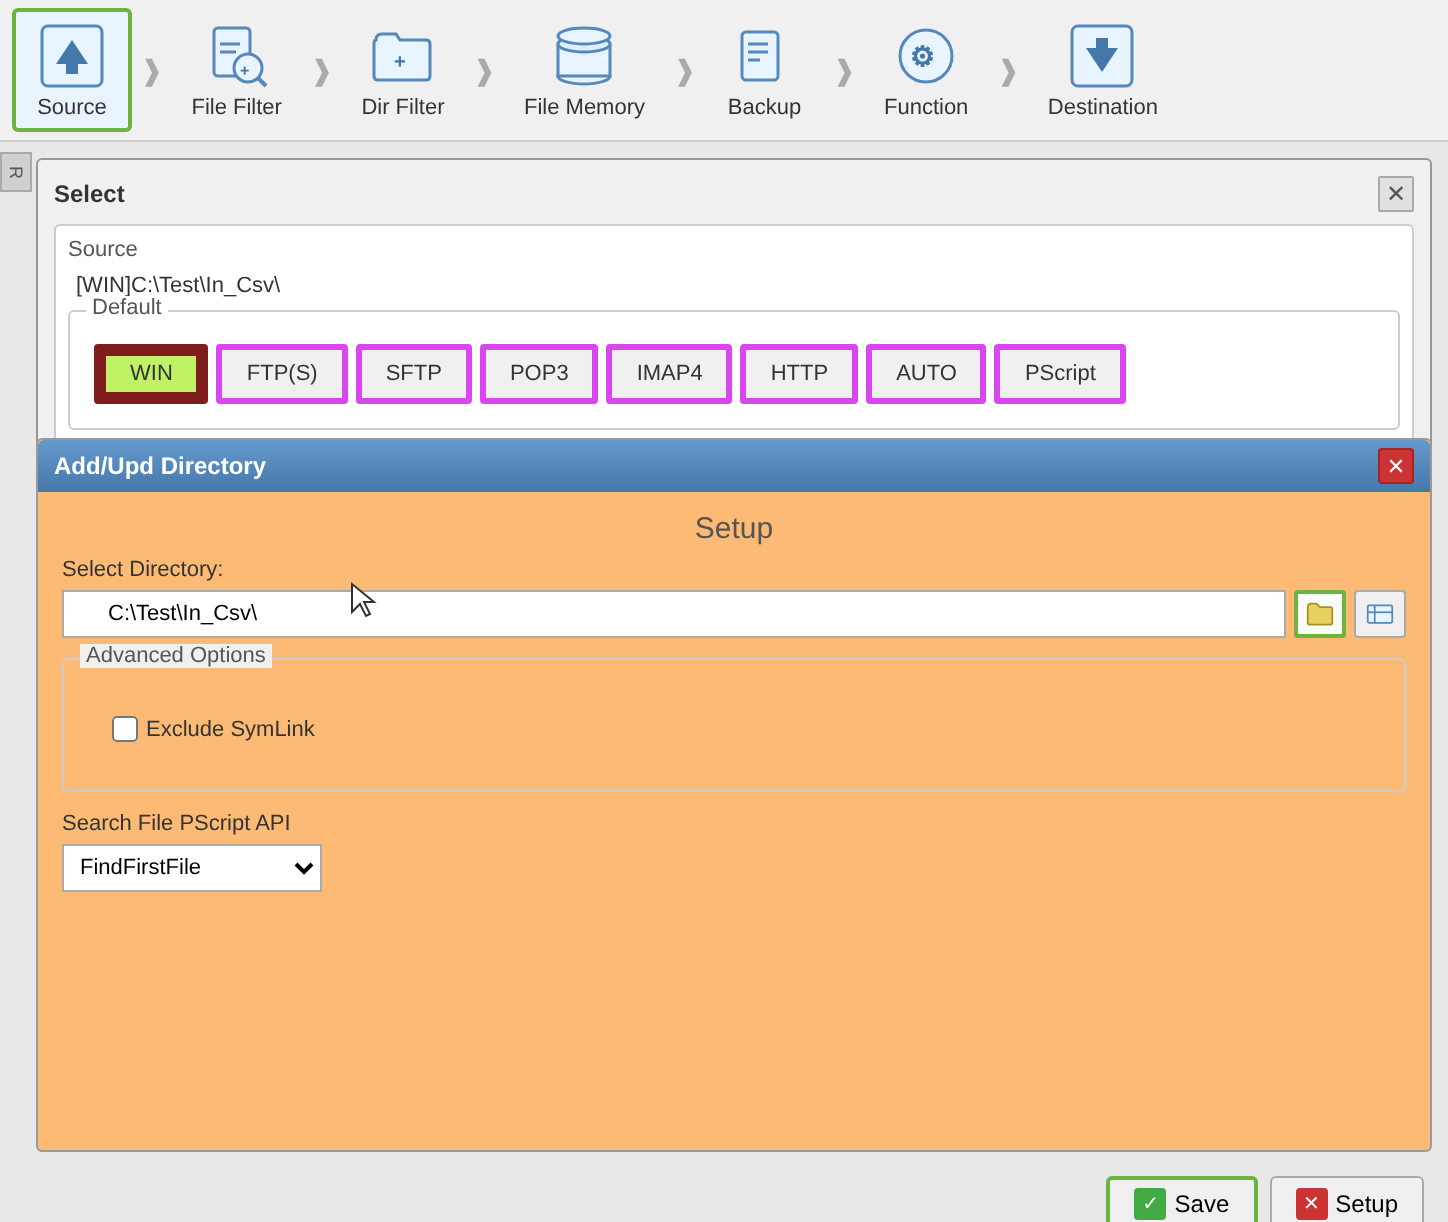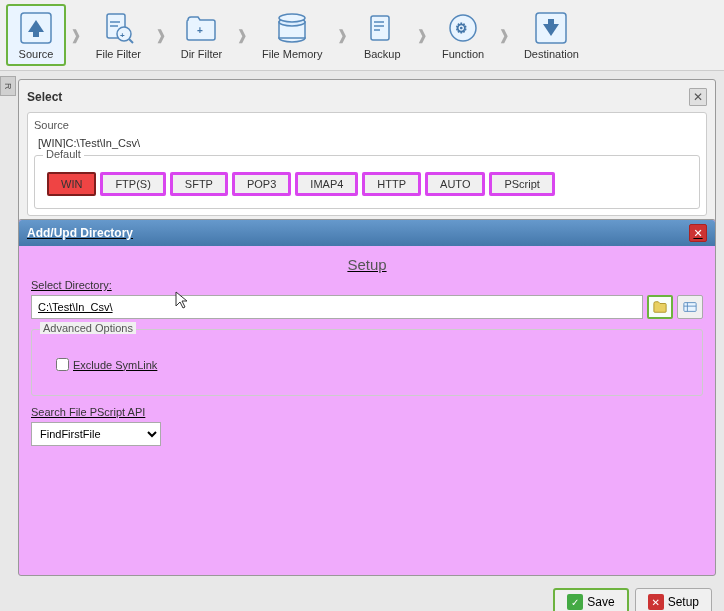--- a/index.html
+++ b/index.html
@@ -141,40 +141,39 @@
     .proto-btn {
       padding: 3px 12px;
       font-size: 11px;
       background: #f0f0f0;
       border: 3px solid #d946ef;
       border-radius: 2px;
       cursor: pointer;
       color: #333;
     }
     .proto-btn.active {
-      border: 2px solid #7f1d1d;
-      background: #ef4444;
+      border: 6px solid #7f1d1d;
+      background: #bef264;
     }
     .plus-link {
       font-size: 11px;
       color: #0055aa;
       margin-top: 4px;
       cursor: pointer;
     }
 
     
     .add-dir-dialog {
       position: absolute;
       top: 145px;
       left: 5px;
       right: 5px;
-      background: #f0abfc;
+      background: #fdba74;
       border: 1px solid #999;
       border-radius: 3px;
-      text-decoration: underline;
     }
     .add-dir-titlebar {
       background: linear-gradient(to bottom, #6699cc, #4477aa);
       padding: 4px 8px;
       display: flex;
       justify-content: space-between;
       align-items: center;
       border-radius: 3px 3px 0 0;
     }
     .add-dir-titlebar span {
@@ -212,21 +211,21 @@
     .dir-input-row {
       display: flex;
       align-items: center;
       gap: 4px;
       margin-bottom: 10px;
     }
     .dir-input {
       flex: 1;
       height: 24px;
       border: 1px solid #aaa;
-      padding: 2px 6px;
+      padding: 2px 22px;
       font-size: 11px;
       background: white;
     }
     .dir-btn {
       width: 26px;
       height: 24px;
       border: 2px solid #6db33f;
       background: #f8fff8;
       display: flex;
       align-items: center;

